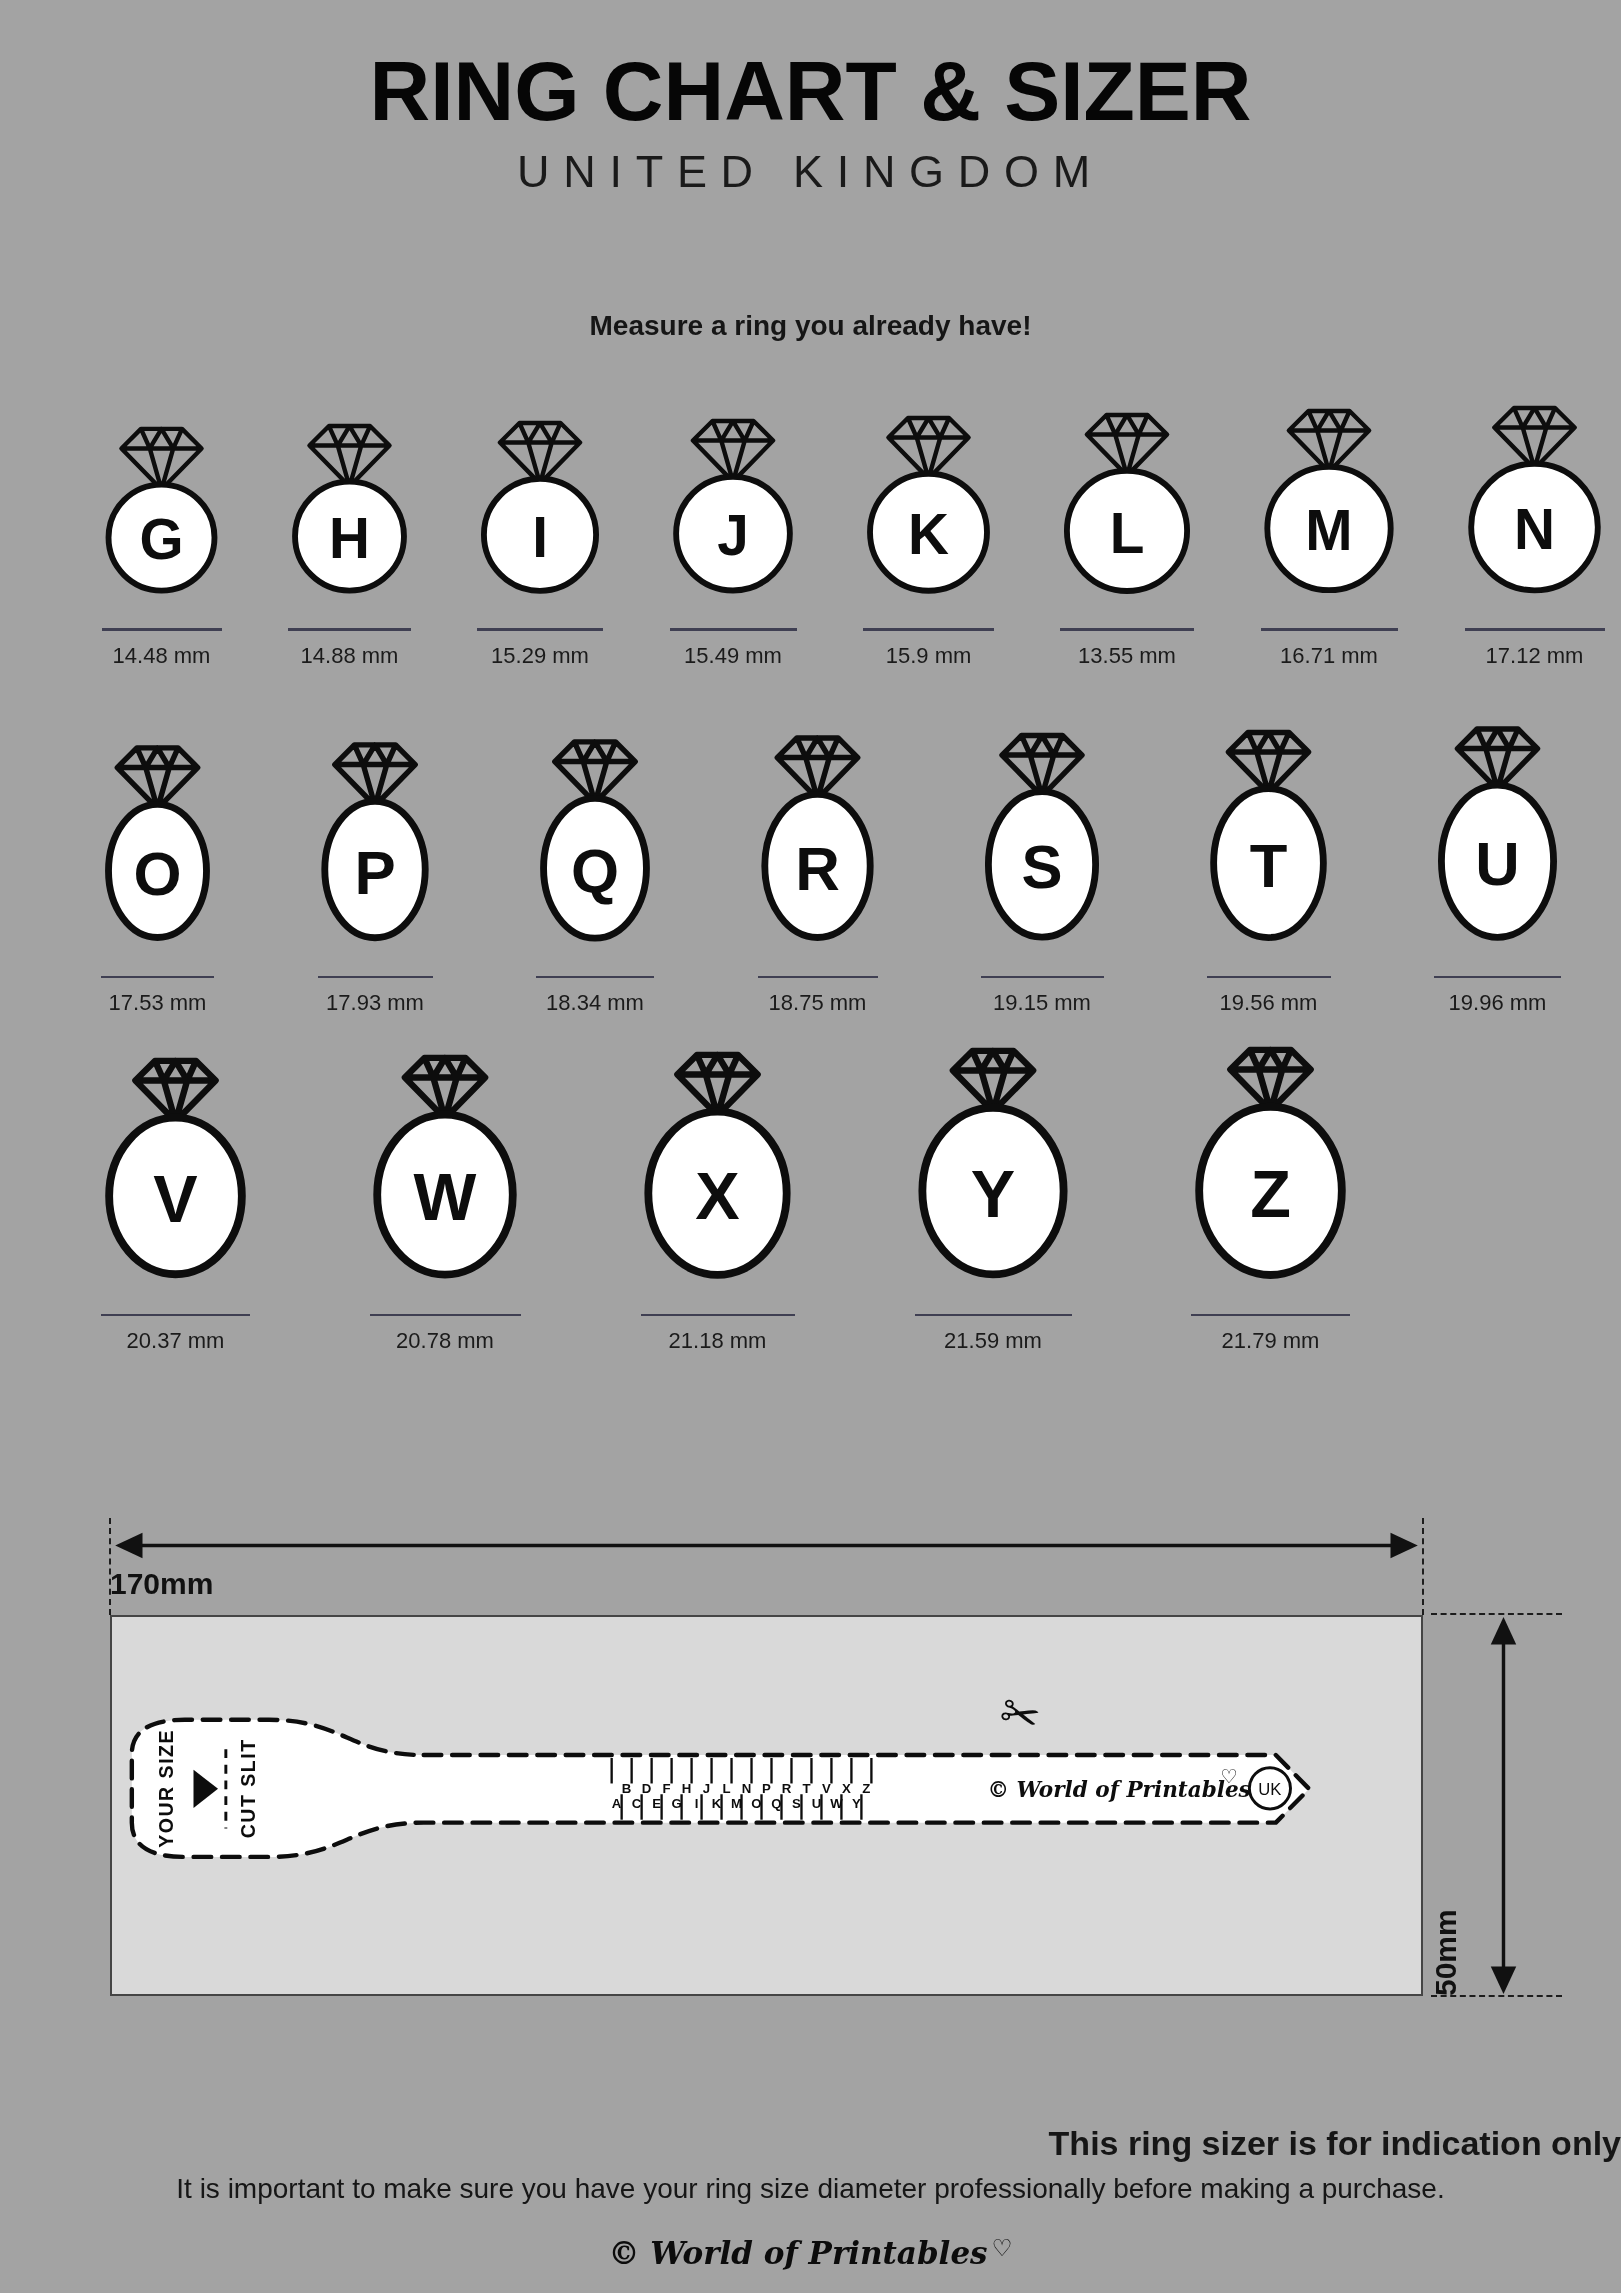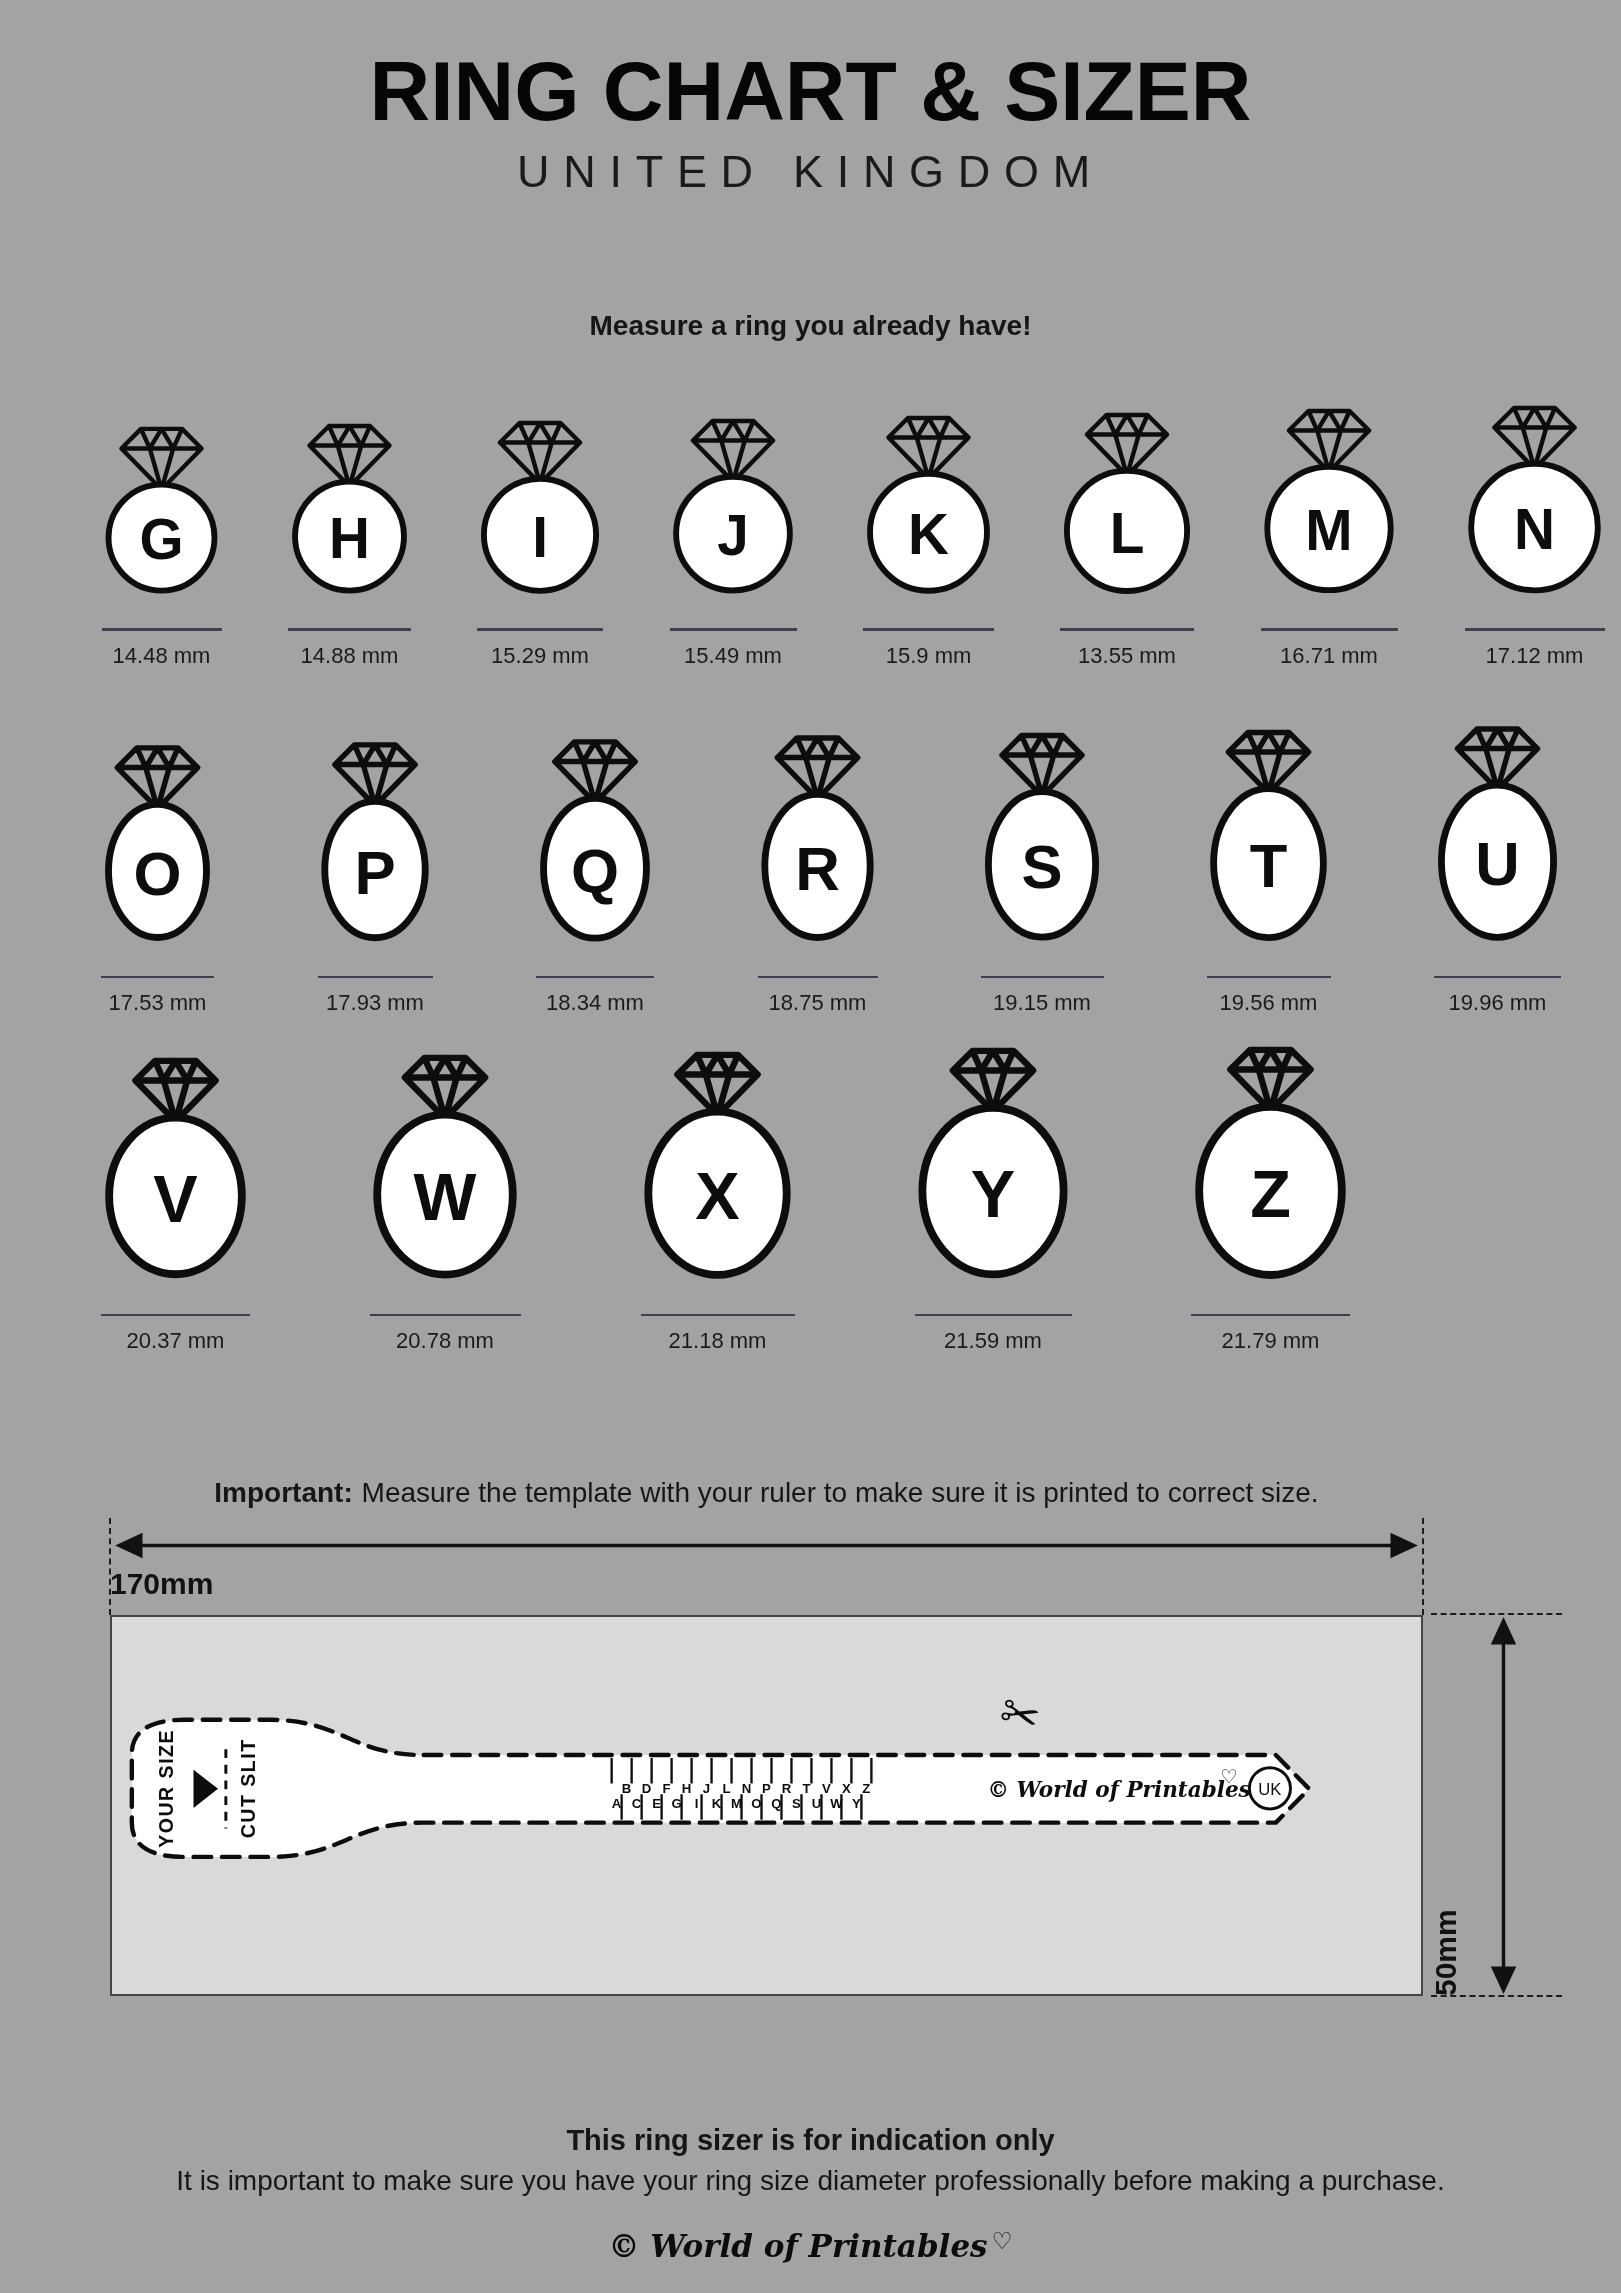--- a/index.html
+++ b/index.html
@@ -39,21 +39,21 @@
               background:var(--sizer-bg,#d9d9d9); border:2px solid #454545; }
   .sizer-svg { position:absolute; left:110px; top:138px; width:1313px; height:381px; }
   .hdash { position:absolute; width:131px; border-top:2.5px dashed #1c1c1c; left:1431px; }
   .hdash-t { top:136px; }
   .hdash-b { top:518px; }
   #height-arrow { position:absolute; left:1480px; top:138px; }
   .height-label { position:absolute; left:1429px; top:138px; height:381px; display:flex; align-items:center;
                   writing-mode:vertical-rl; transform:rotate(180deg); font-weight:bold; font-size:30px; }
   
   .footer { margin-top:123px; text-align:center; font-size:28px; line-height:1.45; color:#161616; }
-  .footer-heading { font-weight:bold; font-size:29px; }
+  .footer-heading { font-weight:bold; font-size:34px;text-align:right; }
   .logo { margin-top:21.6px; font-family:"DejaVu Serif","Liberation Serif",serif;
           font-style:italic; font-weight:bold; font-size:31px; color:#0c0c0c; }
   .logo-heart { font-size:23.5px; vertical-align:7.8px; margin-left:3.9px; }
   svg text { font-family:"Liberation Sans","DejaVu Sans",sans-serif; }
   .script-text { font-family:"DejaVu Serif","Liberation Serif",serif; font-style:italic; font-weight:bold; }
 </style>
 </head>
 <body>
 
 <div class="page" style="--accent: #3f3f52; --sizer-bg: #d9d9d9;">
@@ -250,23 +250,20 @@
             <ellipse cx="82" cy="147.88375" rx="72.80975" ry="85.88374999999999" fill="#ffffff" stroke="#0d0d0d" stroke-width="8"></ellipse>
             <text x="82" y="147.88375" text-anchor="middle" dominant-baseline="central" dy="0.04em" font-size="68" font-weight="bold" fill="#0d0d0d">Z</text>
           </svg>
           <div class="ring-underline" style="width:159px"></div>
           <div class="ring-size-label">21.79 mm</div>
         </div>
       </div>
   </div>
 
   <div class="sizer">
-    <div class="imp-line">
-      <span class="imp-label">Important:</span><span class="imp-rest">Measure the template with your ruler to make sure it is printed to correct size.</span>
-    </div>
 
     <div class="guide guide-l"></div>
     <div class="guide guide-r"></div>
 
     <svg id="width-arrow" width="1313" height="39" viewBox="0 0 1340 40">
       <line x1="18" y1="20" x2="1322" y2="20" stroke="#111" stroke-width="3.5"></line>
       <polygon points="2,20 30,7 30,33" fill="#111"></polygon>
       <polygon points="1338,20 1310,7 1310,33" fill="#111"></polygon>
     </svg>
     <div class="width-label">170mm</div>

